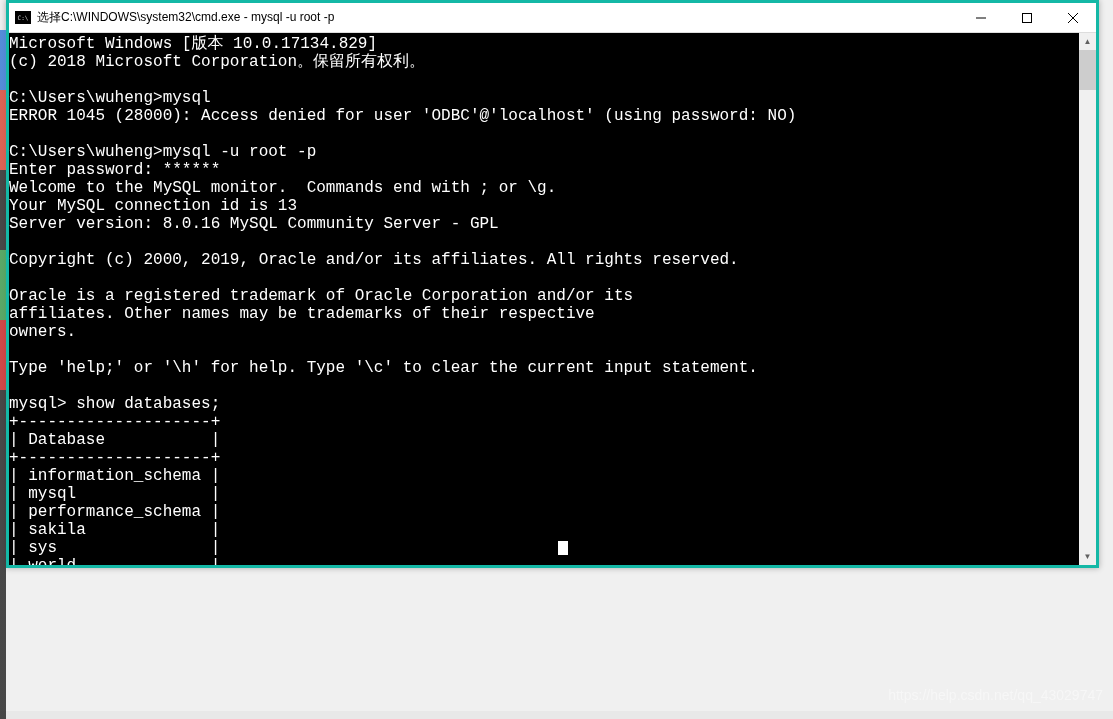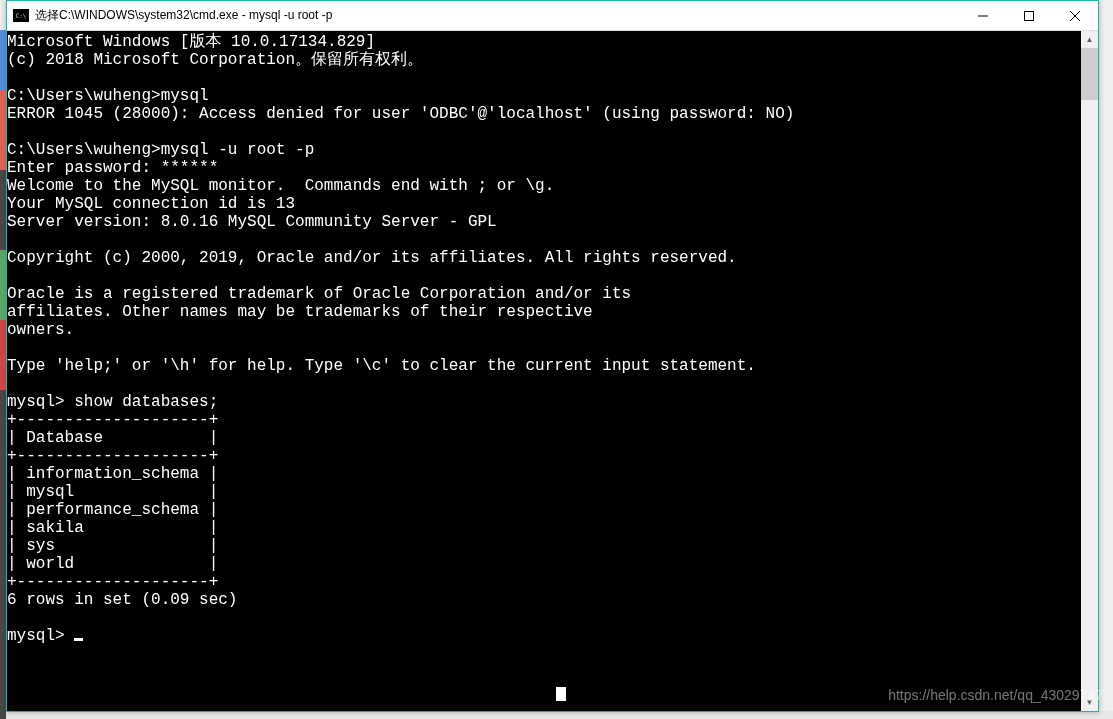--- a/index.html
+++ b/index.html
@@ -9,23 +9,23 @@
       width: 1113px;
       height: 719px;
       overflow: hidden;
       position: relative;
     }
     .window {
       position: absolute;
       top: 0;
       left: 6px;
       width: 1093px;
-      height: 712px;
+      height: 568px;
       background: #000;
-      border: 1px solid #14b8a6;
+      border: 3px solid #14b8a6;
       box-shadow: 0 0 6px rgba(0,0,0,0.3);
     }
     .titlebar {
       height: 30px;
       background: #fff;
       display: flex;
       align-items: center;
       padding-left: 6px;
       border-bottom: 1px solid #ddd;
     }

